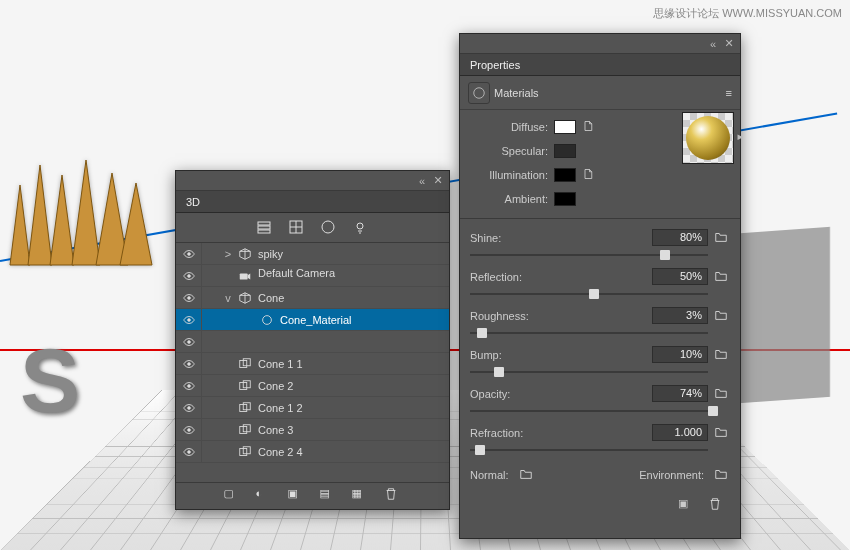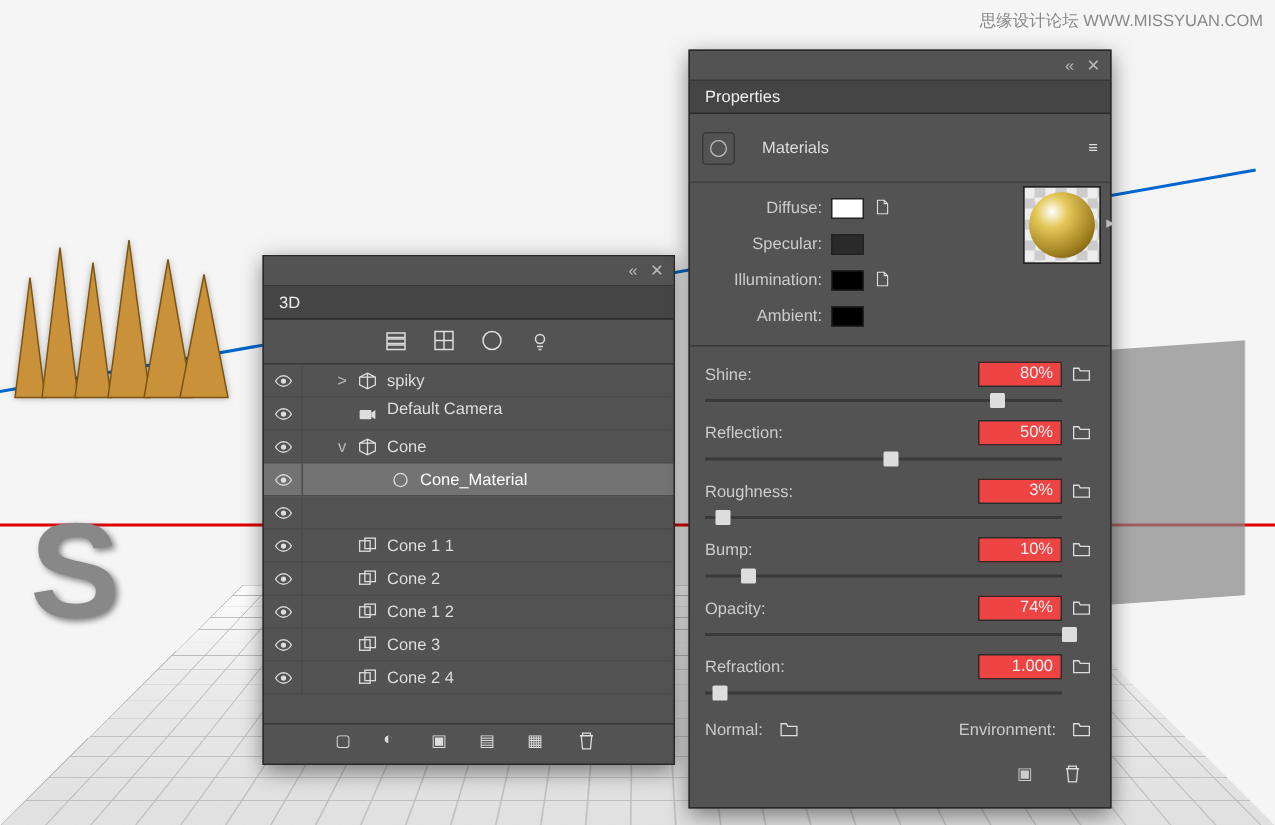--- a/index.html
+++ b/index.html
@@ -22,47 +22,47 @@
 .panel-hdr{height:20px;background:#535353;border-bottom:1px solid #393939;display:flex;align-items:center;justify-content:flex-end;padding:0 4px}
 .panel-hdr .hicn{width:14px;height:14px;margin-left:2px;display:flex;align-items:center;justify-content:center;color:#bbb;cursor:pointer}
 .tab{height:22px;background:#454545;display:flex;align-items:center;padding:0 10px;border-bottom:1px solid #2a2a2a}
 .tab span{color:#eee}
 
 #panel3d{top:170px;left:175px;width:275px;height:340px}
 .tbar{height:30px;display:flex;align-items:center;justify-content:center;gap:14px;border-bottom:1px solid #3a3a3a}
 .tbar .ticn{width:18px;height:18px;color:#bbb;cursor:pointer}
 .tree{height:240px;overflow:auto;border-bottom:1px solid #3a3a3a}
 .row{height:22px;display:flex;align-items:center;border-bottom:1px solid #4b4b4b}
-.row.sel{background:#737373}
+.row.sel{background:#0369a1}
 .row.sel .lbl{color:#fff}
 .vis{width:26px;height:100%;display:flex;align-items:center;justify-content:center;border-right:1px solid #4b4b4b;color:#bbb;cursor:pointer}
 .tgl{width:16px;text-align:center;color:#bbb;cursor:pointer}
 .icn{width:18px;height:18px;display:flex;align-items:center;justify-content:center;color:#bbb;margin-right:4px}
 .lbl{color:#ddd;}.ind1{padding-left:18px}.ind2{padding-left:40px}
 .ftr{height:26px;display:flex;align-items:center;justify-content:center;gap:14px;color:#999}
 .ftr .ficn{width:18px;height:18px;cursor:pointer}
 
 #panelProps{top:33px;left:459px;width:282px;height:506px}
-.props-head{height:46px;display:flex;align-items:center;padding:0 8px;gap:18px;border-bottom:1px solid #3f3f3f}
+.props-head{height:34px;display:flex;align-items:center;padding:0 8px;gap:4px;border-bottom:1px solid #3f3f3f}
 .props-head .picn{width:22px;height:22px;border:1px solid #3a3a3a;border-radius:3px;display:flex;align-items:center;justify-content:center}
 .props-body{padding:6px 10px 0 10px;position:relative}
 .swatch-row{display:flex;align-items:center;height:22px;margin-bottom:2px}
 .swatch-row .plabel{width:78px;text-align:right;color:#ccc;margin-right:6px}
 .swatch{width:22px;height:14px;border:1px solid #222;margin-right:6px;background:#000}
 .doc{width:14px;height:14px;color:#aaa;cursor:pointer}
 .preview{position:absolute;top:2px;right:6px;width:52px;height:52px;background:
   conic-gradient(#ccc 25%,#eee 0 50%,#ccc 0 75%,#eee 0) 0 0/14px 14px;
   border:1px solid #222}
 .preview .ball{position:absolute;inset:3px;border-radius:50%;background:radial-gradient(circle at 35% 30%,#fff 0%,#e5c85a 25%,#9a7b1c 70%,#4a3a0c 100%)}
 .prev-arrow{position:absolute;top:20px;right:-3px;color:#bbb;cursor:pointer}
 .divider{height:1px;background:#3a3a3a;margin:8px -10px 10px -10px}
 .slider-row{margin-bottom:6px}
 .slider-top{display:flex;align-items:center;margin-bottom:2px}
 .slider-top .plabel{flex:1;color:#ccc}
-.valbox{width:56px;height:17px;background:#ef4444;border:1px solid #2d2d2d;text-align:right;padding:1px 5px;color:#eee}
+.valbox{width:56px;height:17px;background:#404040;border:1px solid #2d2d2d;text-align:right;padding:1px 5px;color:#eee}
 .fld{width:16px;height:16px;color:#aaa;margin-left:6px;cursor:pointer}
 .track{height:14px;position:relative;margin-right:22px}
 .track::before{content:"";position:absolute;top:6px;left:0;right:0;height:2px;background:#3a3a3a}
 .thumb{position:absolute;top:2px;width:10px;height:10px;background:#ddd;border-radius:1px}
 .bottom-row{display:flex;align-items:center;margin-top:10px}
 .bottom-row .plabel{color:#ccc;margin-right:4px}
 .bottom-actions{display:flex;justify-content:flex-end;gap:12px;margin-top:14px;padding-right:4px}
 .bottom-actions .ficn{width:18px;height:18px;cursor:pointer;color:#ccc}
 
 svg{display:block}

